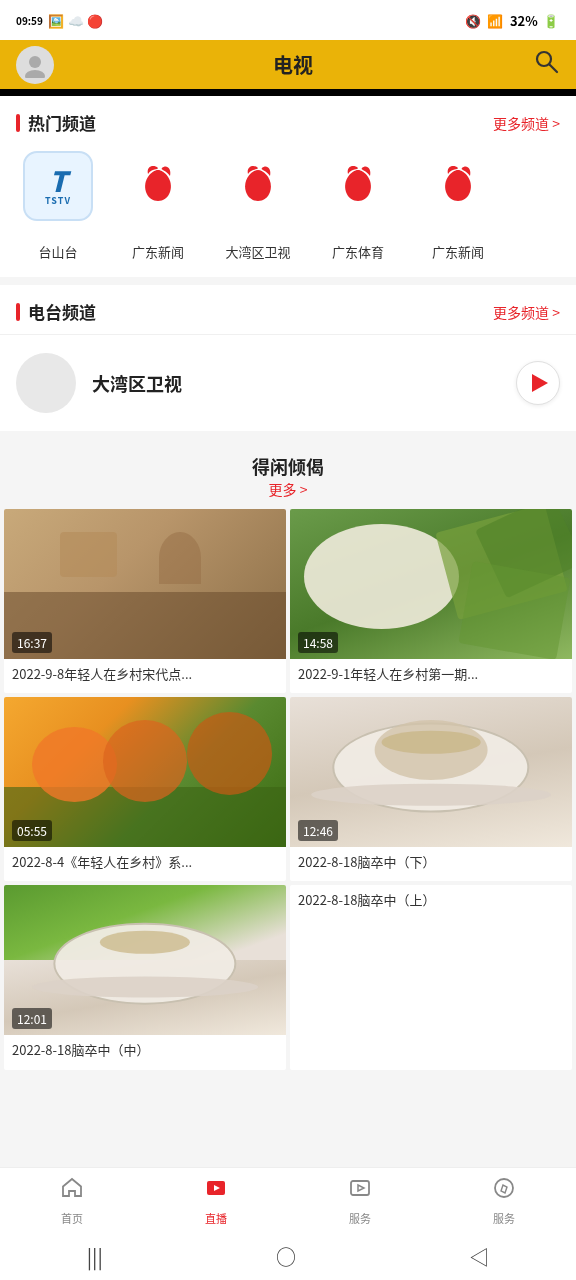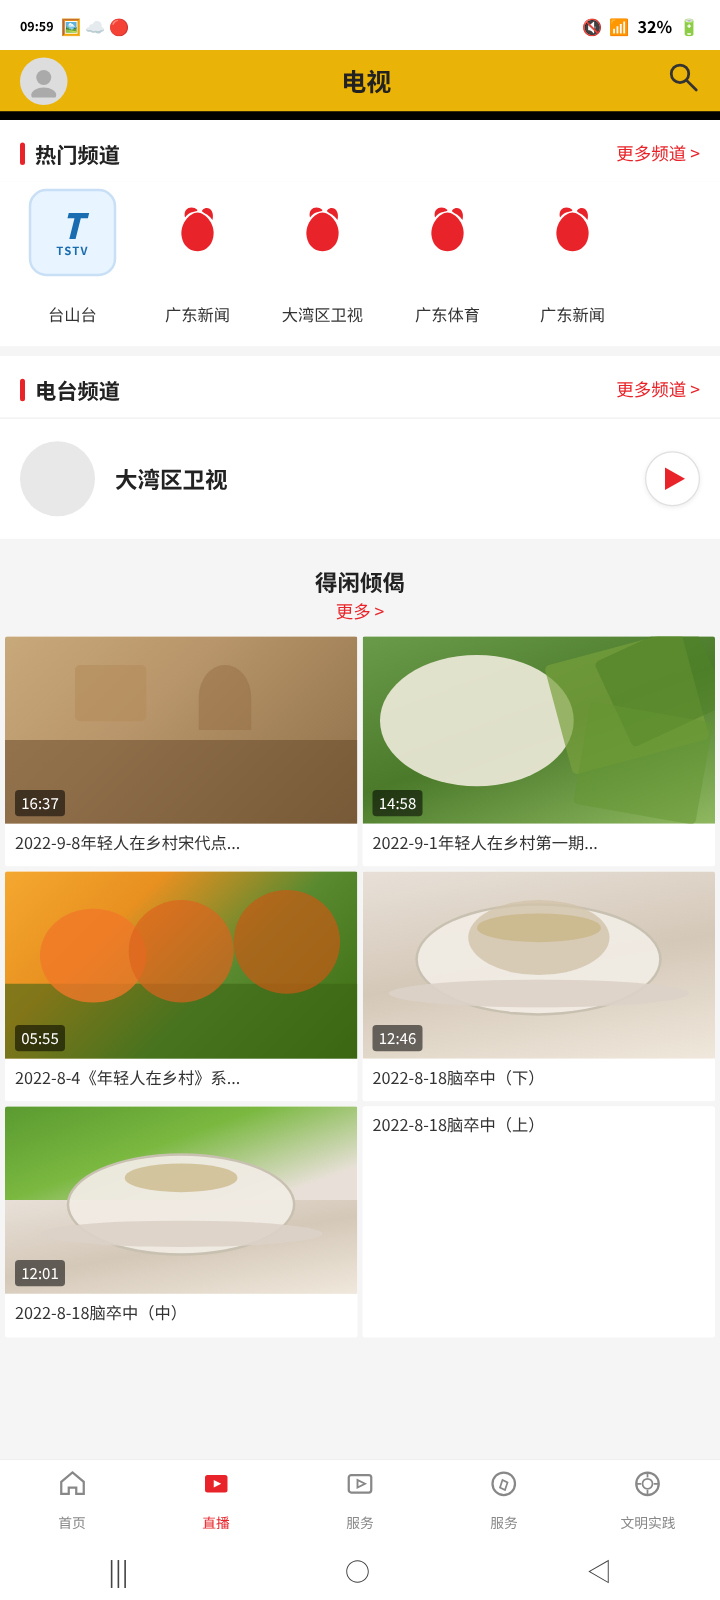--- a/index.html
+++ b/index.html
@@ -494,32 +494,19 @@
   </div>
   <div class="nav-item">
     <span class="nav-icon">
       <svg width="24" height="24" viewBox="0 0 24 24" fill="none">
         <circle cx="12" cy="12" r="9" stroke="#888" stroke-width="1.8"></circle>
         <path d="M9 15L11 9L15 11L13 17Z" stroke="#888" stroke-width="1.4" fill="none"></path>
       </svg>
     </span>
     <span class="nav-label">服务</span>
   </div>
-  <div class="nav-item">
-    <span class="nav-icon">
-      <svg width="24" height="24" viewBox="0 0 24 24" fill="none">
-        <circle cx="12" cy="12" r="9" stroke="#888" stroke-width="1.8"></circle>
-        <circle cx="12" cy="12" r="4" stroke="#888" stroke-width="1.4"></circle>
-        <line x1="12" y1="3" x2="12" y2="7" stroke="#888" stroke-width="1.4"></line>
-        <line x1="12" y1="17" x2="12" y2="21" stroke="#888" stroke-width="1.4"></line>
-        <line x1="3" y1="12" x2="7" y2="12" stroke="#888" stroke-width="1.4"></line>
-        <line x1="17" y1="12" x2="21" y2="12" stroke="#888" stroke-width="1.4"></line>
-      </svg>
-    </span>
-    <span class="nav-label">文明实践</span>
-  </div>
 </div>
 
 <div class="system-nav">
   <span class="sys-btn">|||</span>
   <span class="sys-btn">○</span>
   <span class="sys-btn">◁</span>
 </div>
 
 </body></html>

